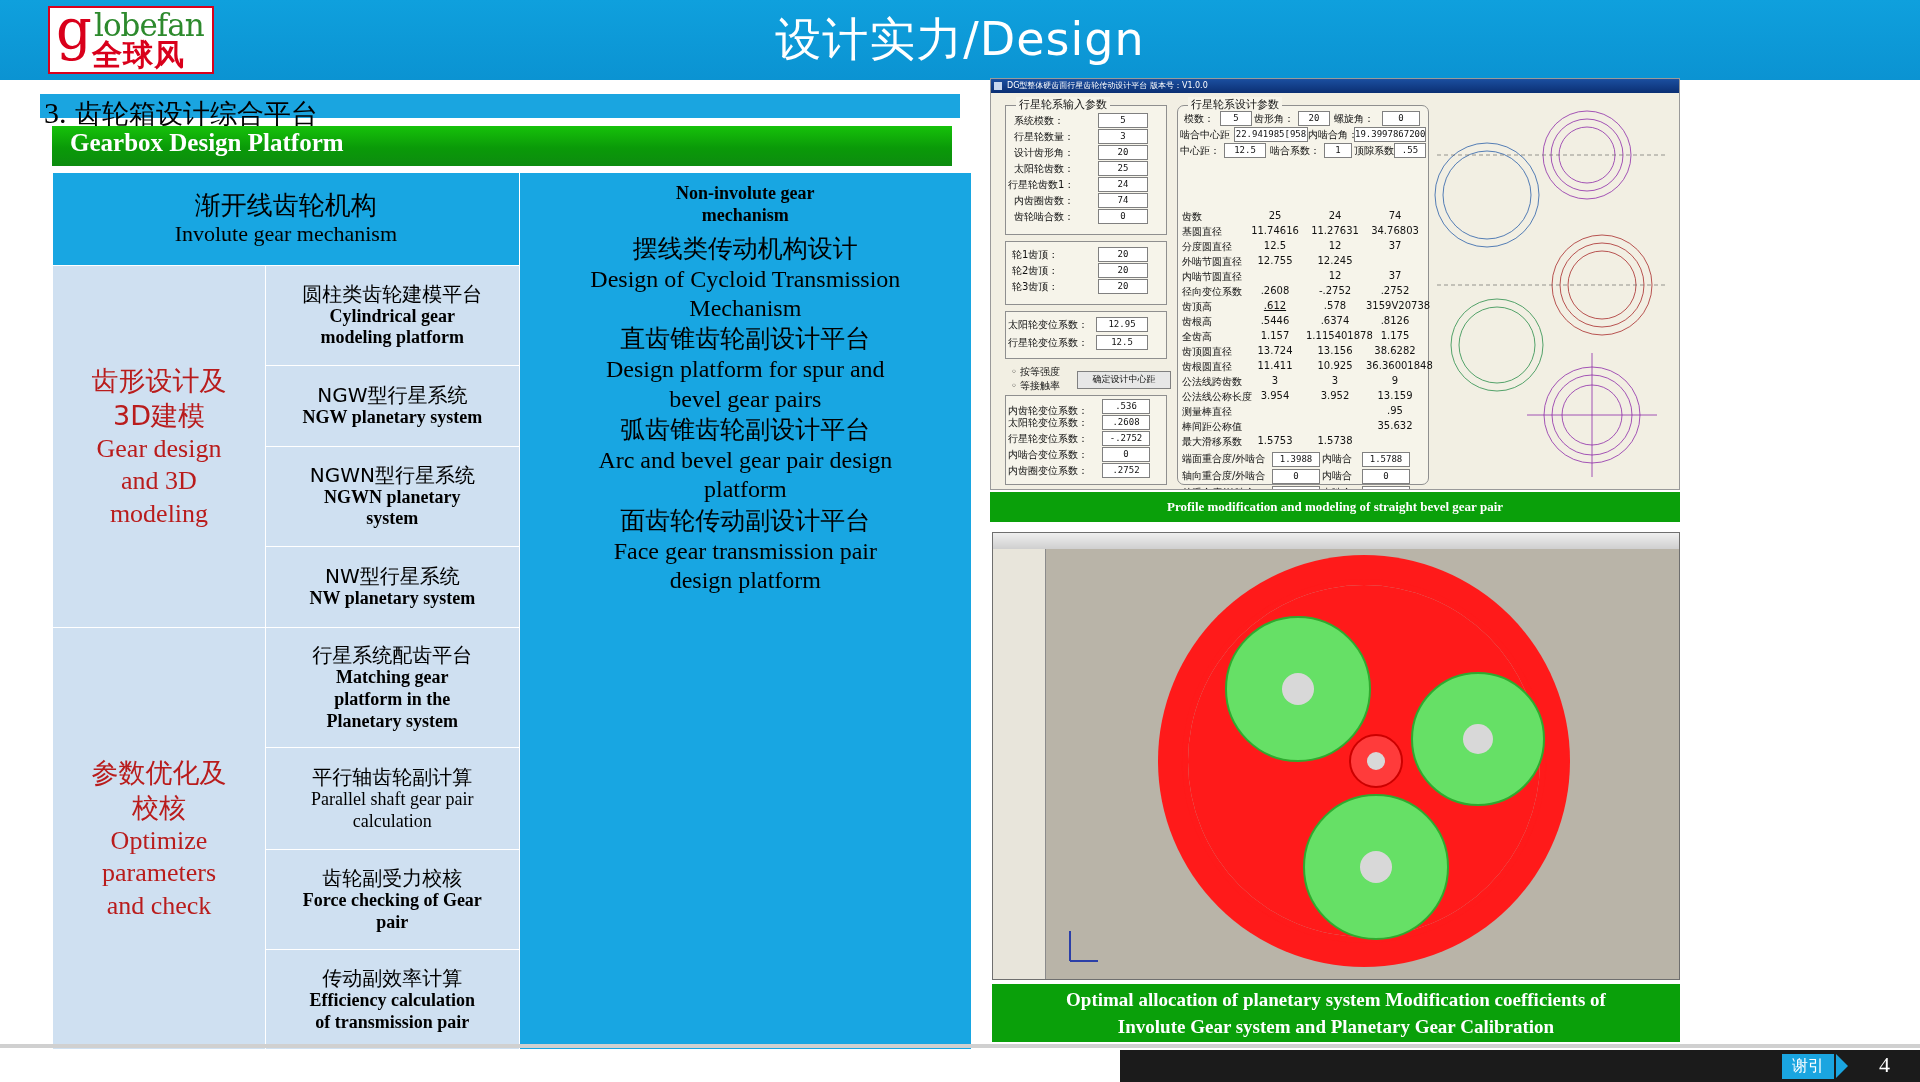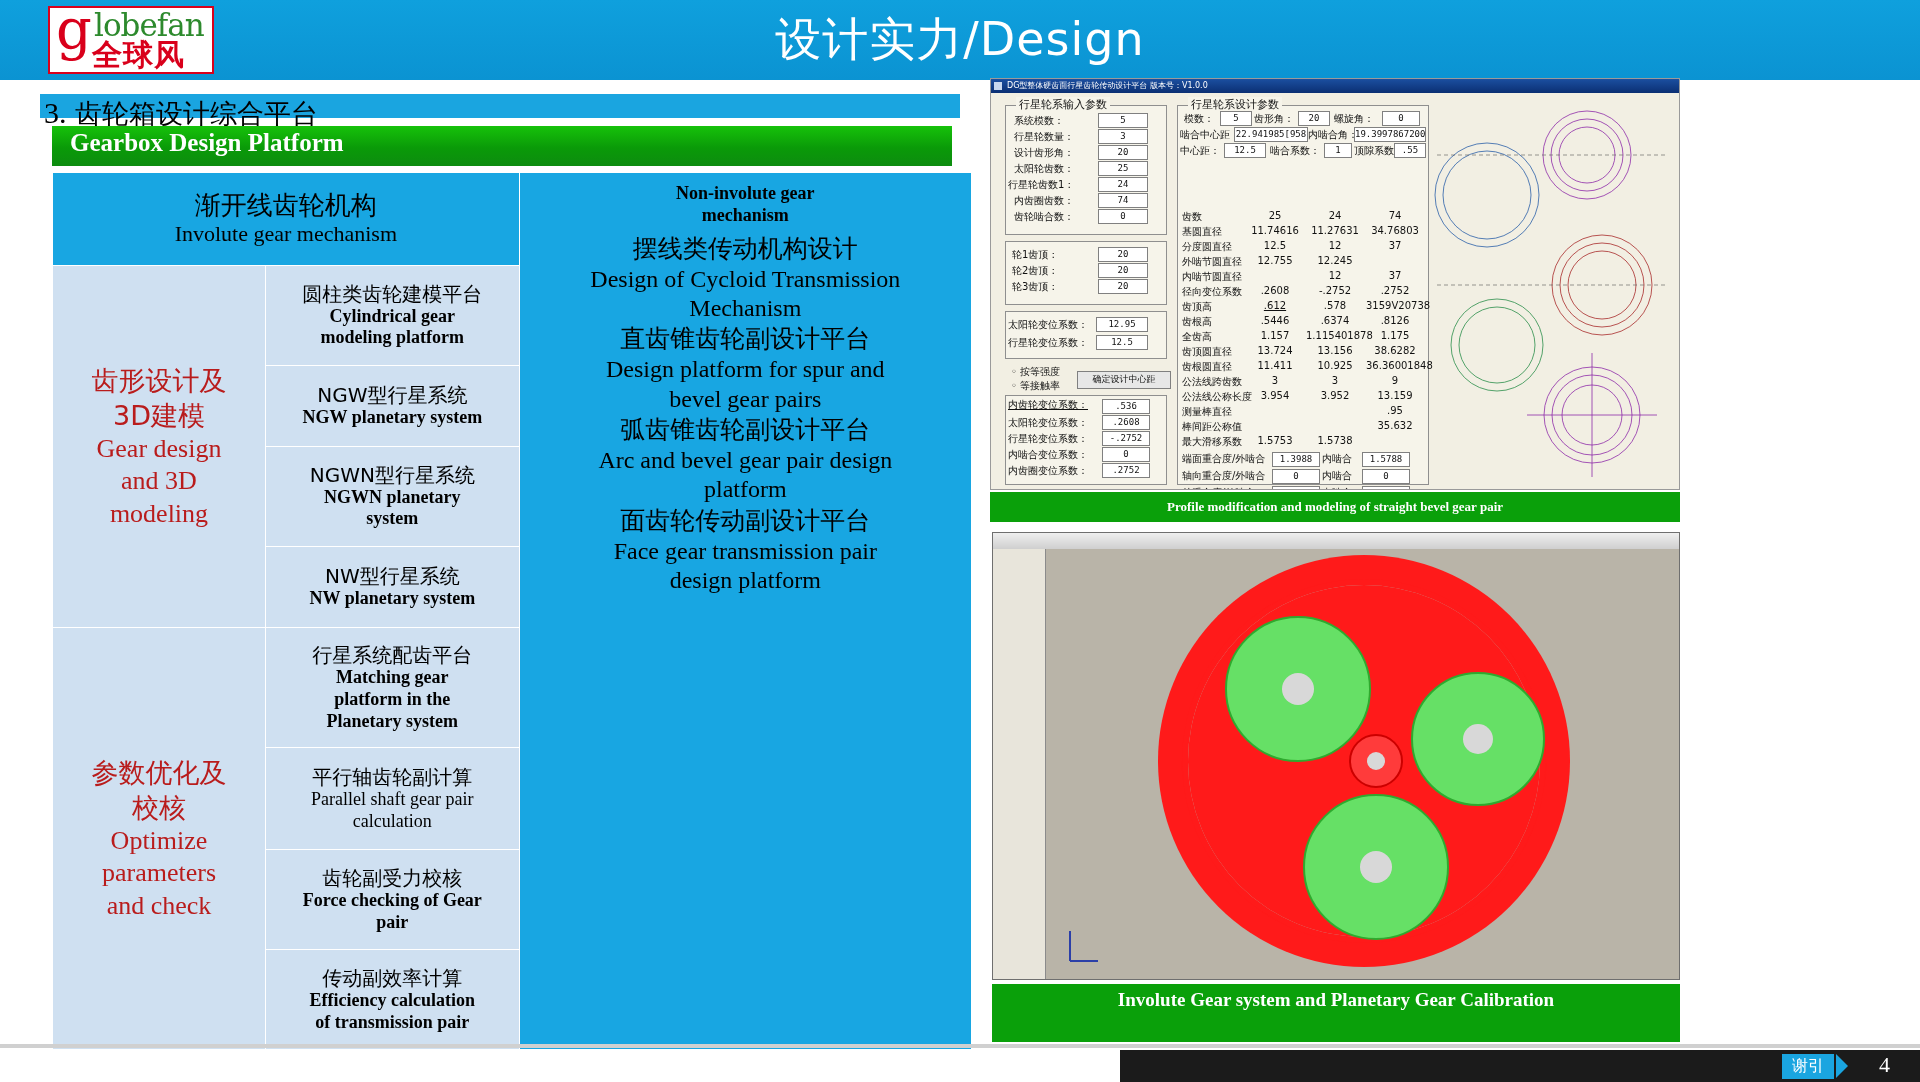--- a/index.html
+++ b/index.html
@@ -531,33 +531,33 @@
       <span class="fbox" style="left:90px; top:5px; width:50px;">12.95</span>
       <span class="frow" style="left:2px; top:24px;">行星轮变位系数：</span>
       <span class="fbox" style="left:90px; top:23px; width:50px;">12.5</span>
     </div>
 
     <div class="frow" style="left:20px; top:286px;">◦ <span>按等强度</span></div>
     <div class="frow" style="left:20px; top:300px;">◦ <span>等接触率</span></div>
     <div class="fbox" style="left:86px; top:292px; width:92px; height:16px; line-height:15px; background:#e7e7e7;">确定设计中心距</div>
 
     <div class="panel" style="left:14px; top:316px; width:160px; height:88px;">
-      <span class="frow" style="left:2px; top:2px;text-decoration:underline;">内齿轮变位系数：</span>
+      <span class="frow" style="left:2px; top:8px;">内齿轮变位系数：</span>
       <span class="fbox" style="left:96px; top:3px; width:46px;">.536</span>
       <span class="frow" style="left:2px; top:20px;">太阳轮变位系数：</span>
       <span class="fbox" style="left:96px; top:19px; width:46px;">.2608</span>
       <span class="frow" style="left:2px; top:36px;">行星轮变位系数：</span>
       <span class="fbox" style="left:96px; top:35px; width:46px;">-.2752</span>
       <span class="frow" style="left:2px; top:52px;">内啮合变位系数：</span>
       <span class="fbox" style="left:96px; top:51px; width:46px;">0</span>
       <span class="frow" style="left:2px; top:68px;">内齿圈变位系数：</span>
       <span class="fbox" style="left:96px; top:67px; width:46px;">.2752</span>
     </div>
 
-    <div class="panel" style="left:186px; top:26px; width:250px; height:378px;">
+    <div class="panel" style="left:186px; top:26px; width:250px; height:378px;border-radius:7px;">
       <span class="panel-title">行星轮系设计参数</span>
       <span class="frow" style="left:6px; top:6px;">模数：</span>
       <span class="fbox" style="left:42px; top:5px; width:30px;">5</span>
       <span class="frow" style="left:76px; top:6px;">齿形角：</span>
       <span class="fbox" style="left:120px; top:5px; width:30px;">20</span>
       <span class="frow" style="left:156px; top:6px;">螺旋角：</span>
       <span class="fbox" style="left:204px; top:5px; width:36px;">0</span>
 
       <span class="frow" style="left:2px; top:22px;">啮合中心距：</span>
       <span class="fbox" style="left:56px; top:21px; width:72px;">22.941985[958</span>
@@ -742,20 +742,21 @@
         </g>
         <g stroke="#2b3fa8" stroke-width="2" fill="none">
           <line x1="24" y1="412" x2="24" y2="382"></line>
           <line x1="24" y1="412" x2="52" y2="412"></line>
         </g>
       </svg>
     </div>
   </div>
 
   <div class="caption-green cap-bottom">
+    <div>Optimal allocation of planetary system Modification coefficients of</div>
     <div>Involute Gear system and Planetary Gear Calibration</div>
   </div>
 
   <div class="footer-line"></div>
   <div class="footer-bar"></div>
   <div class="footer-badge">谢引</div>
   <div class="footer-tri"></div>
   <div class="footer-num">4</div>
 
 </div>

